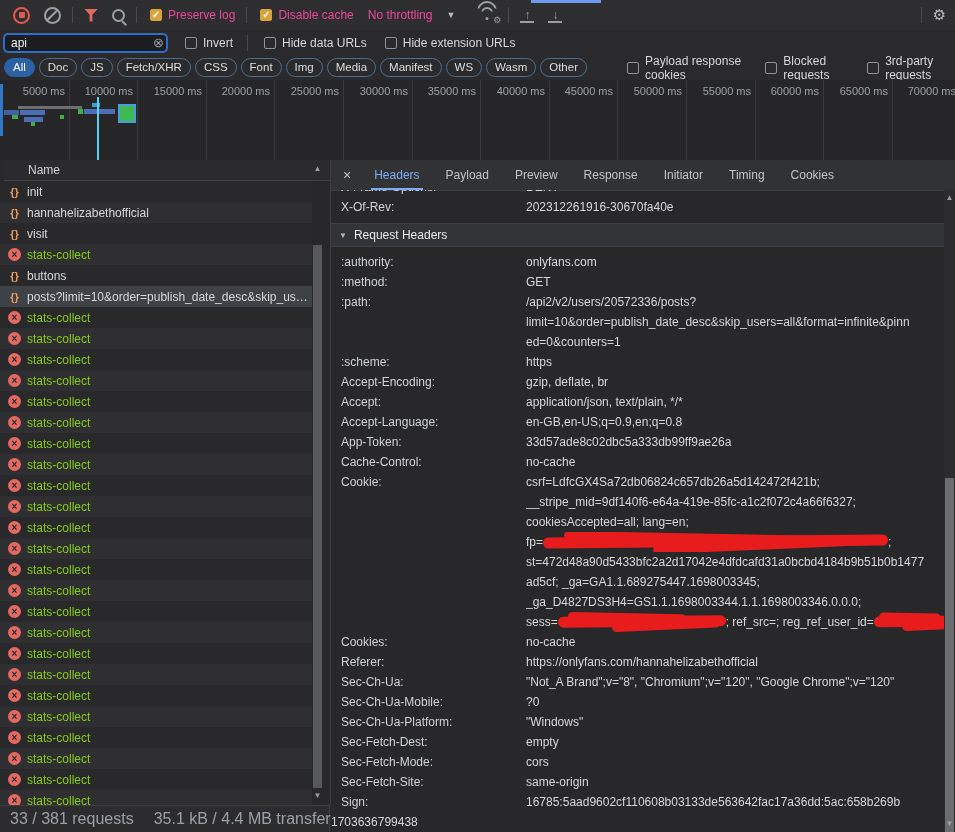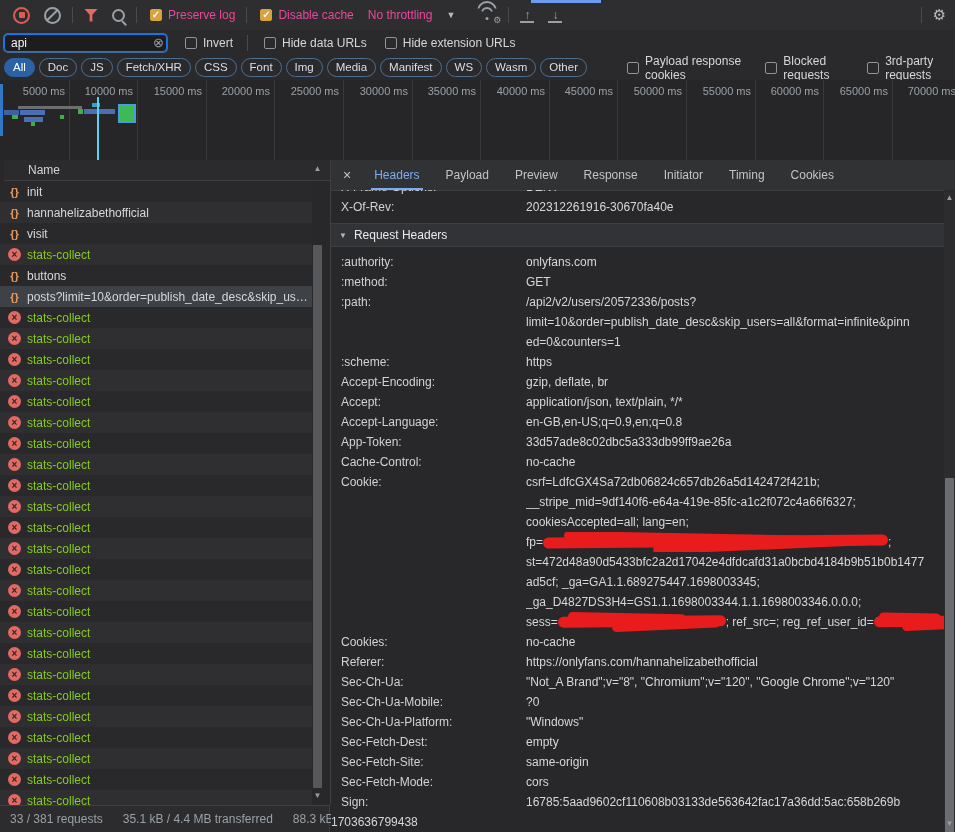--- a/index.html
+++ b/index.html
@@ -64,21 +64,21 @@
   .req-row .rname{overflow:hidden;text-overflow:ellipsis;white-space:nowrap;flex:1;color:#d5d7da;}
   .req-row.err .rname{color:#84cc16;}
   .xhr-ico{color:#e89a5f;font-weight:bold;font-size:11px;margin-right:6px;flex:0 0 13px;text-align:center;}
   .err-ico{width:13px;height:13px;border-radius:50%;background:#e46962;color:#28282a;font-size:10px;font-weight:bold;
     display:inline-flex;align-items:center;justify-content:center;margin-right:6px;flex:0 0 13px;line-height:1;}
   .vscroll-left{position:absolute;right:7px;top:0;width:11px;height:645px;}
   .scroll-arrow{position:absolute;left:0;width:11px;text-align:center;color:#9a9ea3;font-size:8px;cursor:pointer;}
   .thumb{position:absolute;left:1px;width:9px;background:#56585c;border-radius:1px;cursor:pointer;}
   
   .status-bar{position:absolute;left:0;top:805px;width:330px;height:27px;background:#2c2c2e;border-top:1px solid #3f3f42;border-right:1px solid #3f3f42;
-    display:flex;align-items:center;color:#9aa0a6;font-size:12px;box-sizing:border-box;}
+    display:flex;align-items:center;color:#9aa0a6;font-size:16px;box-sizing:border-box;}
   .status-item{padding:0 10px;white-space:nowrap;}
   .status-sep{width:1px;height:14px;background:#4a4a4d;}
   
   .details{position:absolute;left:331px;top:160px;width:624px;height:672px;background:#28282a;overflow:hidden;}
   .tabbar{position:absolute;left:0;top:0;width:624px;height:30px;background:#313234;border-bottom:1px solid #3f3f42;
     display:flex;align-items:center;}
   .close-x{color:#c0c4c9;font-size:14px;padding:0 10px 0 12px;cursor:pointer;}
   .tab{padding:0 13px;height:30px;line-height:30px;color:#c0c4c9;cursor:pointer;position:relative;white-space:nowrap;}
   .tab.active{color:#7cacf8;}
   .tab.active::after{content:"";position:absolute;left:10px;right:10px;bottom:0;height:2px;background:#7cacf8;}
@@ -524,29 +524,29 @@
             <div class="vline">"Windows"</div>
           </div>
         </div>
         <div class="hrow">
           <div class="hlabel">Sec-Fetch-Dest:</div>
           <div class="hvalue">
             <div class="vline">empty</div>
           </div>
         </div>
         <div class="hrow">
+          <div class="hlabel">Sec-Fetch-Mode:</div>
+          <div class="hvalue">
+            <div class="vline">cors</div>
+          </div>
+        </div>
+        <div class="hrow">
           <div class="hlabel">Sec-Fetch-Site:</div>
           <div class="hvalue">
             <div class="vline">same-origin</div>
-          </div>
-        </div>
-        <div class="hrow">
-          <div class="hlabel">Sec-Fetch-Mode:</div>
-          <div class="hvalue">
-            <div class="vline">cors</div>
           </div>
         </div>
         <div class="hrow">
           <div class="hlabel">Sign:</div>
           <div class="hvalue">
             <div class="vline">16785:5aad9602cf110608b03133de563642fac17a36dd:5ac:658b269b</div>
           </div>
         </div>
         <div class="hrow">
           <div class="hvalue">

